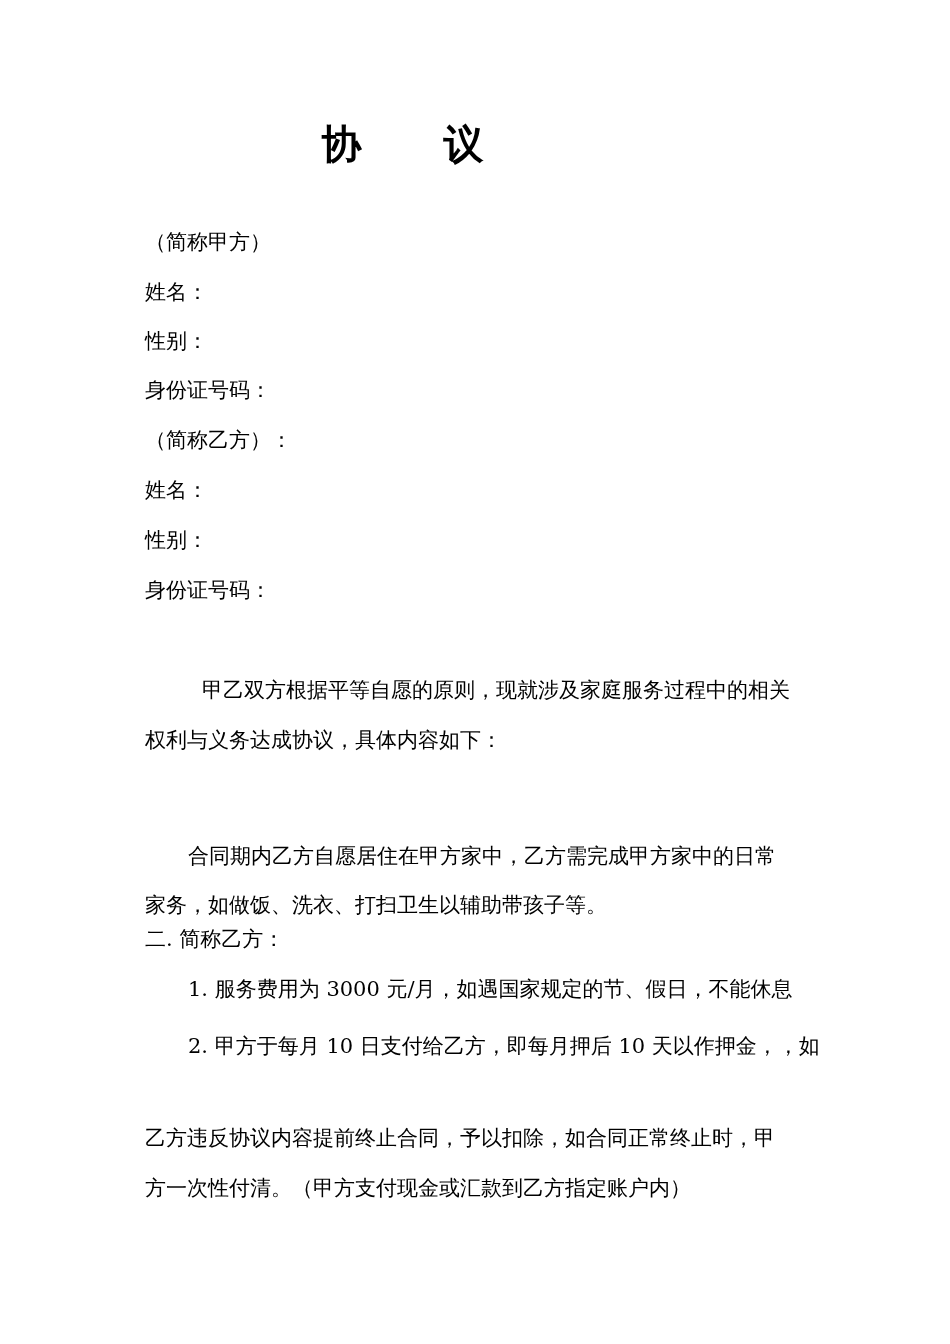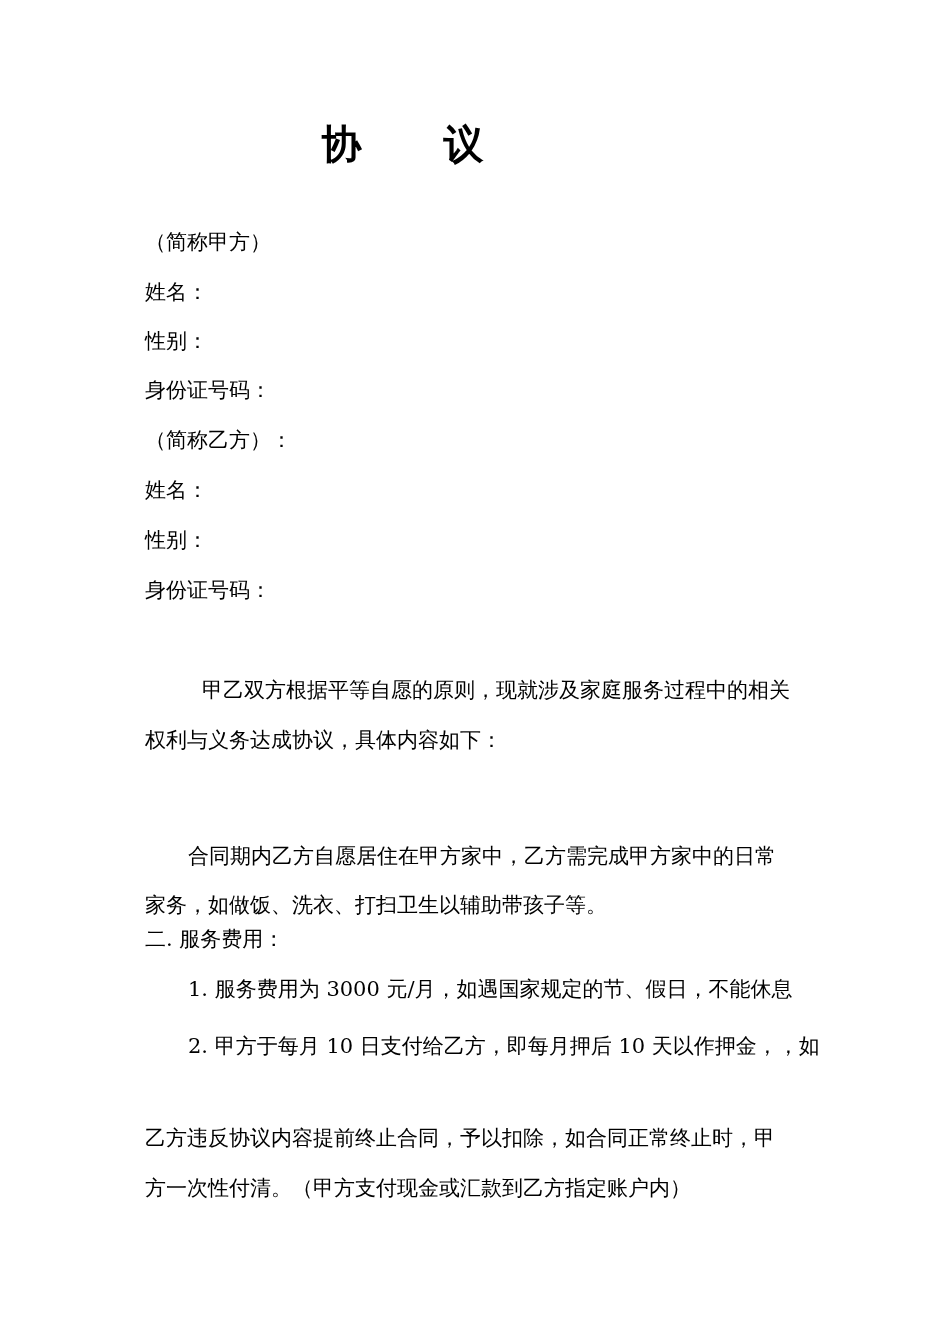--- a/index.html
+++ b/index.html
@@ -62,19 +62,19 @@
   <div class="line" style="top:476px;">姓名：</div>
   <div class="line" style="top:526px;">性别：</div>
   <div class="line" style="top:576px;">身份证号码：</div>
 
   <div class="line indent" style="top:676px;margin-left:14px;">甲乙双方根据平等自愿的原则，现就涉及家庭服务过程中的相关</div>
   <div class="line" style="top:726px;">权利与义务达成协议，具体内容如下：</div>
 
   <div class="line indent" style="top:825px;margin-top:17px;">合同期内乙方自愿居住在甲方家中，乙方需完成甲方家中的日常</div>
   <div class="line" style="top:855px;margin-top:36px;">家务，如做饭、洗衣、打扫卫生以辅助带孩子等。</div>
 
-  <div class="line" style="top:925px;">二. 服务费用：</div>
+  <div class="line" style="top:925px;">二. 简称乙方：</div>
   <div class="line indent" style="top:975px;">1.  服务费用为 3000 元/月，如遇国家规定的节、假日，不能休息</div>
   <div class="line indent" style="top:1032px;">2. 甲方于每月 10 日支付给乙方，即每月押后 10 天以作押金，，如</div>
   <div class="line" style="top:1174px;">方一次性付清。（甲方支付现金或汇款到乙方指定账户内）</div>
   <div class="line" style="top:1124px;">乙方违反协议内容提前终止合同，予以扣除，如合同正常终止时，甲</div>
 
 </div>
 
 </body></html>

